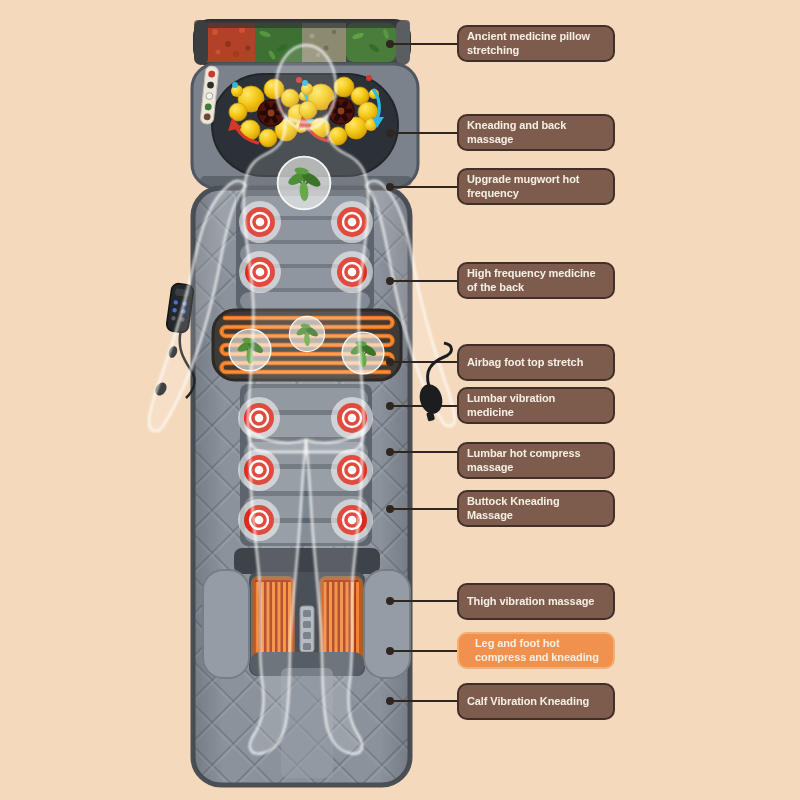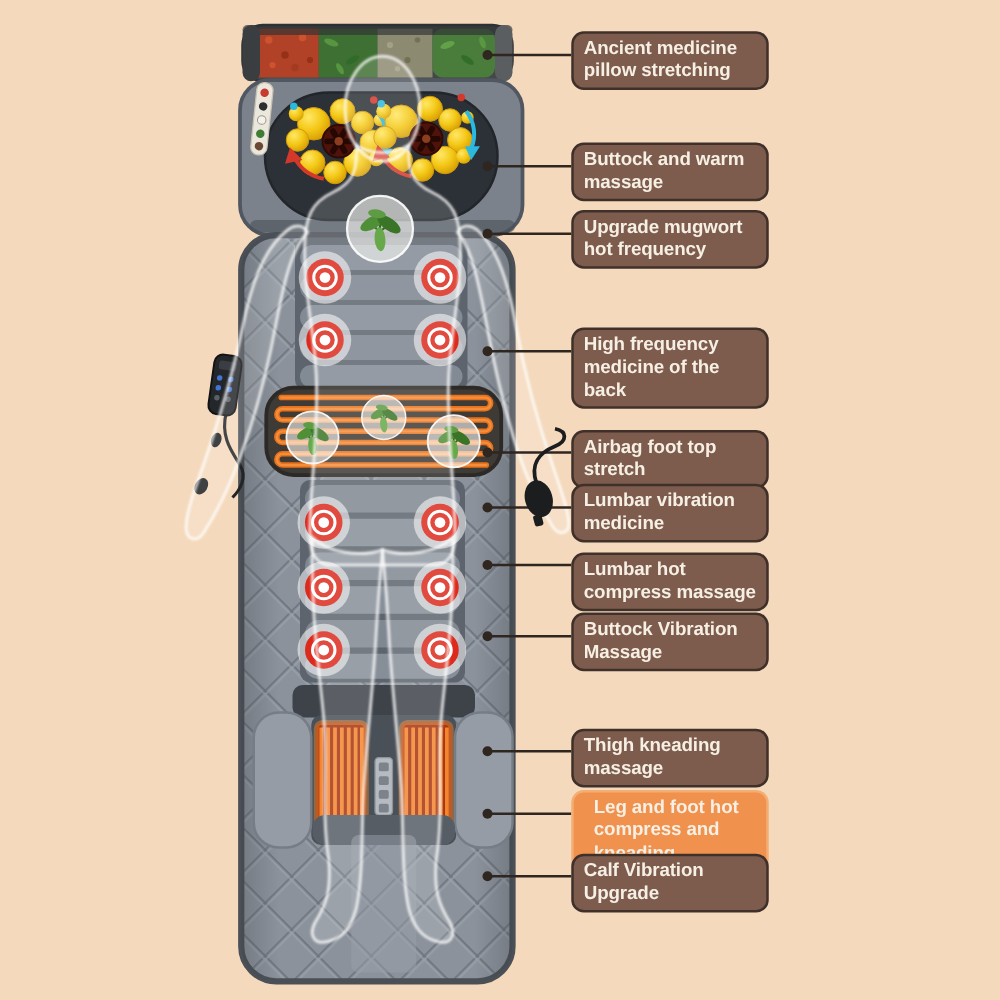--- a/index.html
+++ b/index.html
@@ -19,21 +19,21 @@
   }
   svg.art{position:absolute;left:0;top:0;}
   .callout{
     position:absolute;left:457px;width:158px;min-height:37px;box-sizing:border-box;
     display:flex;align-items:center;
     background:var(--callout-bg);
     border:2px solid var(--callout-border);
     border-radius:10px;
     padding:3px 8px;
     color:var(--callout-text);
-    font-size:15px;font-weight:bold;line-height:1.22;letter-spacing:-0.1px;
+    font-size:11px;font-weight:bold;line-height:1.22;letter-spacing:-0.1px;
   }
   .callout.highlight{
     background:var(--highlight-bg);
     border-color:var(--highlight-border);
     padding-left:16px;
   }
 </style>
 </head>
 <body>
 
@@ -299,44 +299,44 @@
     <ellipse cx="431" cy="399" rx="11" ry="15" fill="#1b1d1f" transform="rotate(-15 431 399)"></ellipse>
     <rect x="427" y="412" width="7" height="9" rx="2" fill="#1b1d1f" transform="rotate(-15 430 416)"></rect>
   </g>
 </svg>
 
 <div>
   <div class="callout" style="top:25px">
         <span>Ancient medicine pillow stretching</span>
       </div>
   <div class="callout" style="top:114px">
-        <span>Buttock and warm massage</span>
+        <span>Kneading and back massage</span>
       </div>
   <div class="callout" style="top:168px">
         <span>Upgrade mugwort hot frequency</span>
       </div>
   <div class="callout" style="top:262px">
         <span>High frequency medicine of the back</span>
       </div>
   <div class="callout" style="top:344px">
         <span>Airbag foot top stretch</span>
       </div>
   <div class="callout" style="top:387px">
         <span>Lumbar vibration medicine</span>
       </div>
   <div class="callout" style="top:442px">
         <span>Lumbar hot compress massage</span>
       </div>
   <div class="callout" style="top:490px">
-        <span>Buttock Vibration Massage</span>
+        <span>Buttock Kneading Massage</span>
       </div>
   <div class="callout" style="top:583px">
-        <span>Thigh kneading massage</span>
+        <span>Thigh vibration massage</span>
       </div>
   <div class="callout highlight" style="top:632px">
         <span>Leg and foot hot compress and kneading</span>
       </div>
   <div class="callout" style="top:683px">
-        <span>Calf Vibration Upgrade</span>
+        <span>Calf Vibration Kneading</span>
       </div>
 </div>
 
 </div>
 
 </body></html>

